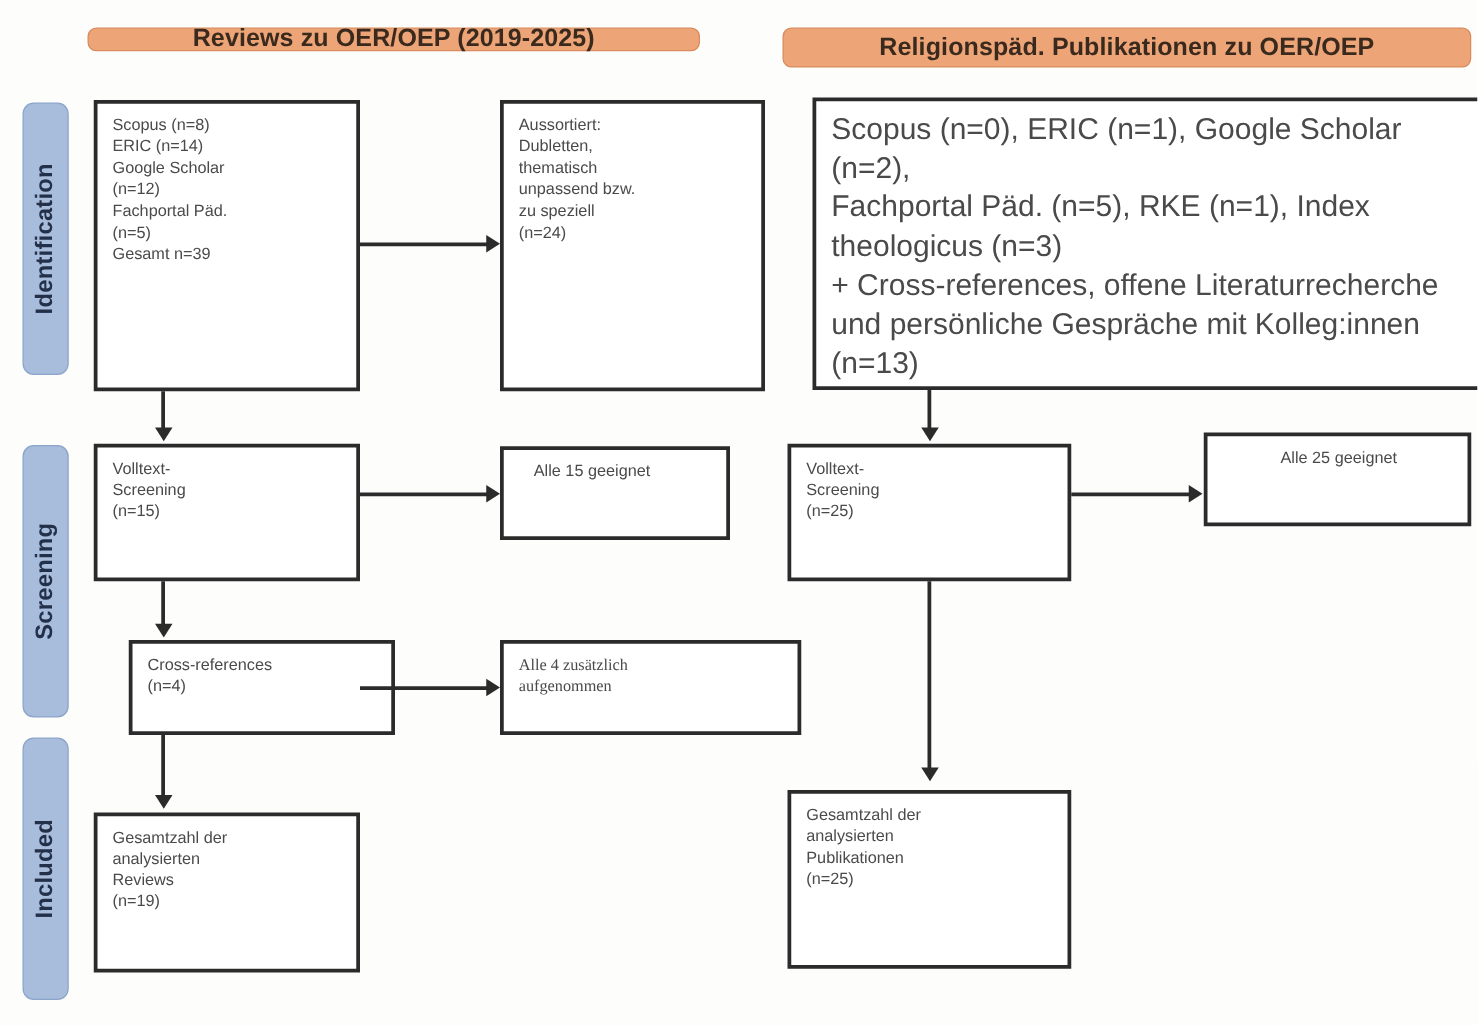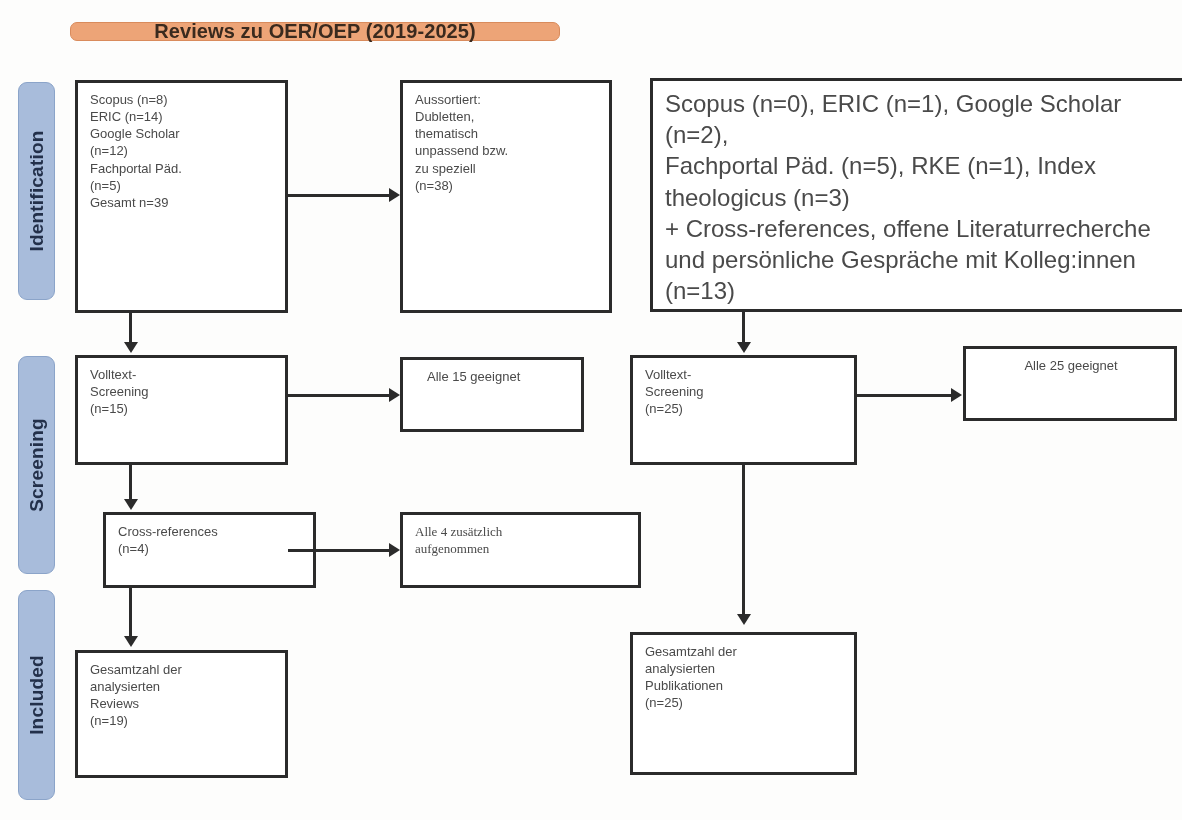--- a/index.html
+++ b/index.html
@@ -100,20 +100,21 @@
     border-left: 11px solid #2b2b2b;
   }
 </style>
 </head>
 <body>
 
 <div id="diagram">
 
   <div class="col-header" style="left:70px; top:22px; width:490px; height:19px;">Reviews zu OER/OEP (2019-2025)</div>
 
+  <div class="col-header" style="left:626px; top:22px; width:551px; height:32px;">Religionspäd. Publikationen zu OER/OEP</div>
 
   <div class="stage-pill" style="left:18px; top:82px; width:37px; height:218px;">
     <span>Identification</span>
   </div>
 
   <div class="stage-pill" style="left:18px; top:356px; width:37px; height:218px;">
     <span>Screening</span>
   </div>
 
   <div class="stage-pill" style="left:18px; top:590px; width:37px; height:210px;">
@@ -126,21 +127,21 @@
 (n=12)
 Fachportal Päd.
 (n=5)
 Gesamt n=39</div>
 
   <div class="fbox" style="left:400px; top:80px; width:212px; height:233px;">Aussortiert:
 Dubletten,
 thematisch
 unpassend bzw.
 zu speziell
-(n=38)</div>
+(n=24)</div>
 
   <div class="fbox" style="left:75px; top:355px; width:213px; height:110px;">Volltext-
 Screening
 (n=15)</div>
 
   <div class="fbox" style="left:400px; top:357px; width:184px; height:75px;padding-left:24px;">Alle 15 geeignet</div>
 
   <div class="fbox" style="left:75px; top:512px; width:213px; height:76px;margin-left:28px;">Cross-references
 (n=4)</div>
 

